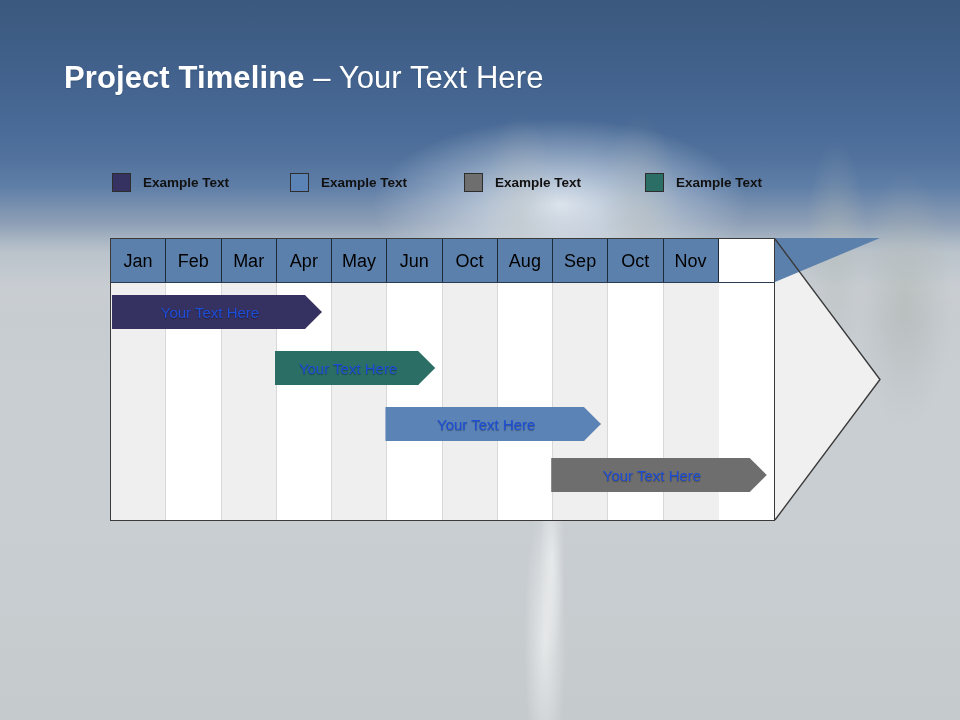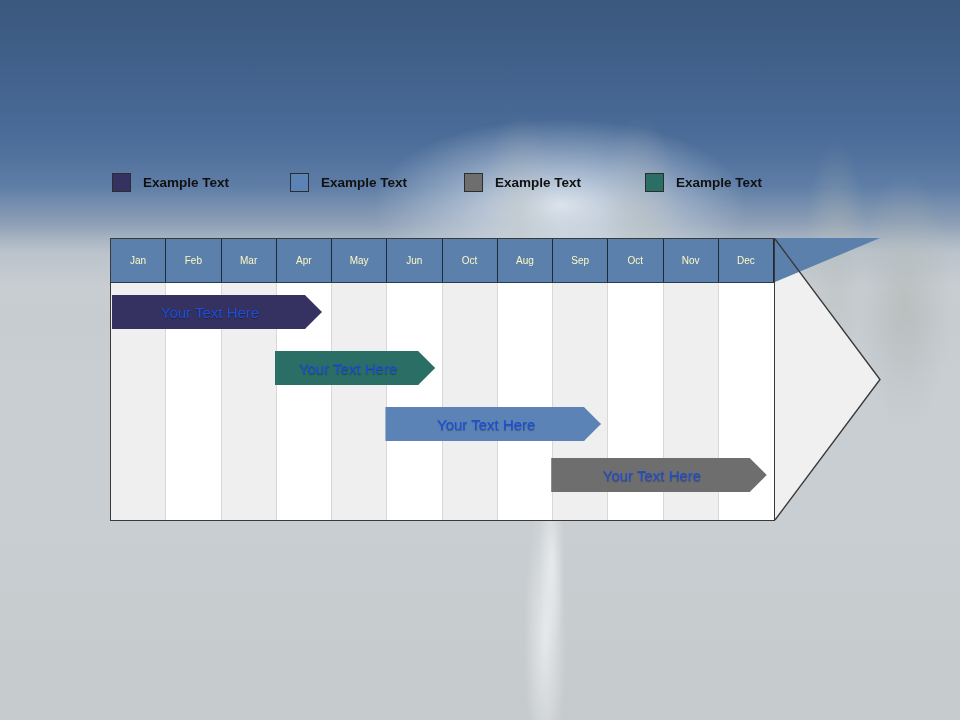--- a/index.html
+++ b/index.html
@@ -123,21 +123,21 @@
   .col.even .col-fill{background:#ffffff;}
   .col .col-head{
     position:absolute;left:0;top:0;right:0;height:44px;
     background:#5c80ac;
     border-right:1px solid #1d2a3a;
     box-sizing:border-box;
     display:flex;align-items:center;justify-content:center;
   }
   .col:last-child .col-head{border-right:1px solid #1d2a3a;}
   .col .col-head span{
-    font-size:10px;color:#fef9c3;line-height:1;
+    font-size:18px;color:#000000;line-height:1;
   }
   .col .col-div{
     position:absolute;top:44px;bottom:0;right:0;width:1px;
     background:#d8d8d8;
   }
   .col:last-child .col-div{background:transparent;}
   .header-underline{
     position:absolute;left:1px;top:44px;width:663px;height:1px;
     background:#2c3c50;
   }
@@ -162,20 +162,23 @@
     text-shadow:0 1px 1px rgba(0,0,0,.35);
   }
 </style>
 </head>
 <body>
 
 <div id="slide">
   <div class="bg-photo"></div>
   <div class="bg-veil"></div>
 
+  <div id="title">
+    <span class="strong">Project Timeline</span><span class="light"> – Your Text Here</span>
+  </div>
 
   <div id="legend">
       <div class="legend-item" style="left: 0px;">
         <span class="legend-swatch" style="background: rgb(53, 49, 96);"></span>
         <span class="legend-label">Example Text</span>
       </div>
       <div class="legend-item" style="left: 178px;">
         <span class="legend-swatch" style="background: rgb(91, 131, 181);"></span>
         <span class="legend-label">Example Text</span>
       </div>
@@ -260,27 +263,20 @@
           <div class="col-div"></div>
           <div class="col-head" style="background: rgb(92, 128, 172);">
             <span>Oct</span>
           </div>
         </div>
         <div class="col odd" style="left: 552.5px; width: 55.25px;">
           <div class="col-fill"></div>
           <div class="col-div"></div>
           <div class="col-head" style="background: rgb(92, 128, 172);">
             <span>Nov</span>
-          </div>
-        </div>
-        <div class="col even" style="left: 607.75px; width: 55.25px;">
-          <div class="col-fill"></div>
-          <div class="col-div"></div>
-          <div class="col-head" style="background: rgb(92, 128, 172);">
-            <span>Dec</span>
           </div>
         </div>
       </div>
     <div class="header-underline"></div>
     <div class="arrow-head"></div>
     <div class="head-header"></div>
     <div class="arrow-head-edge">
       <svg width="107" height="283" viewBox="0 0 107 283">
         <polyline points="1,1 106,141.5 1,282" fill="none" stroke="#3a3a3a" stroke-width="1.4"></polyline>
       </svg>

